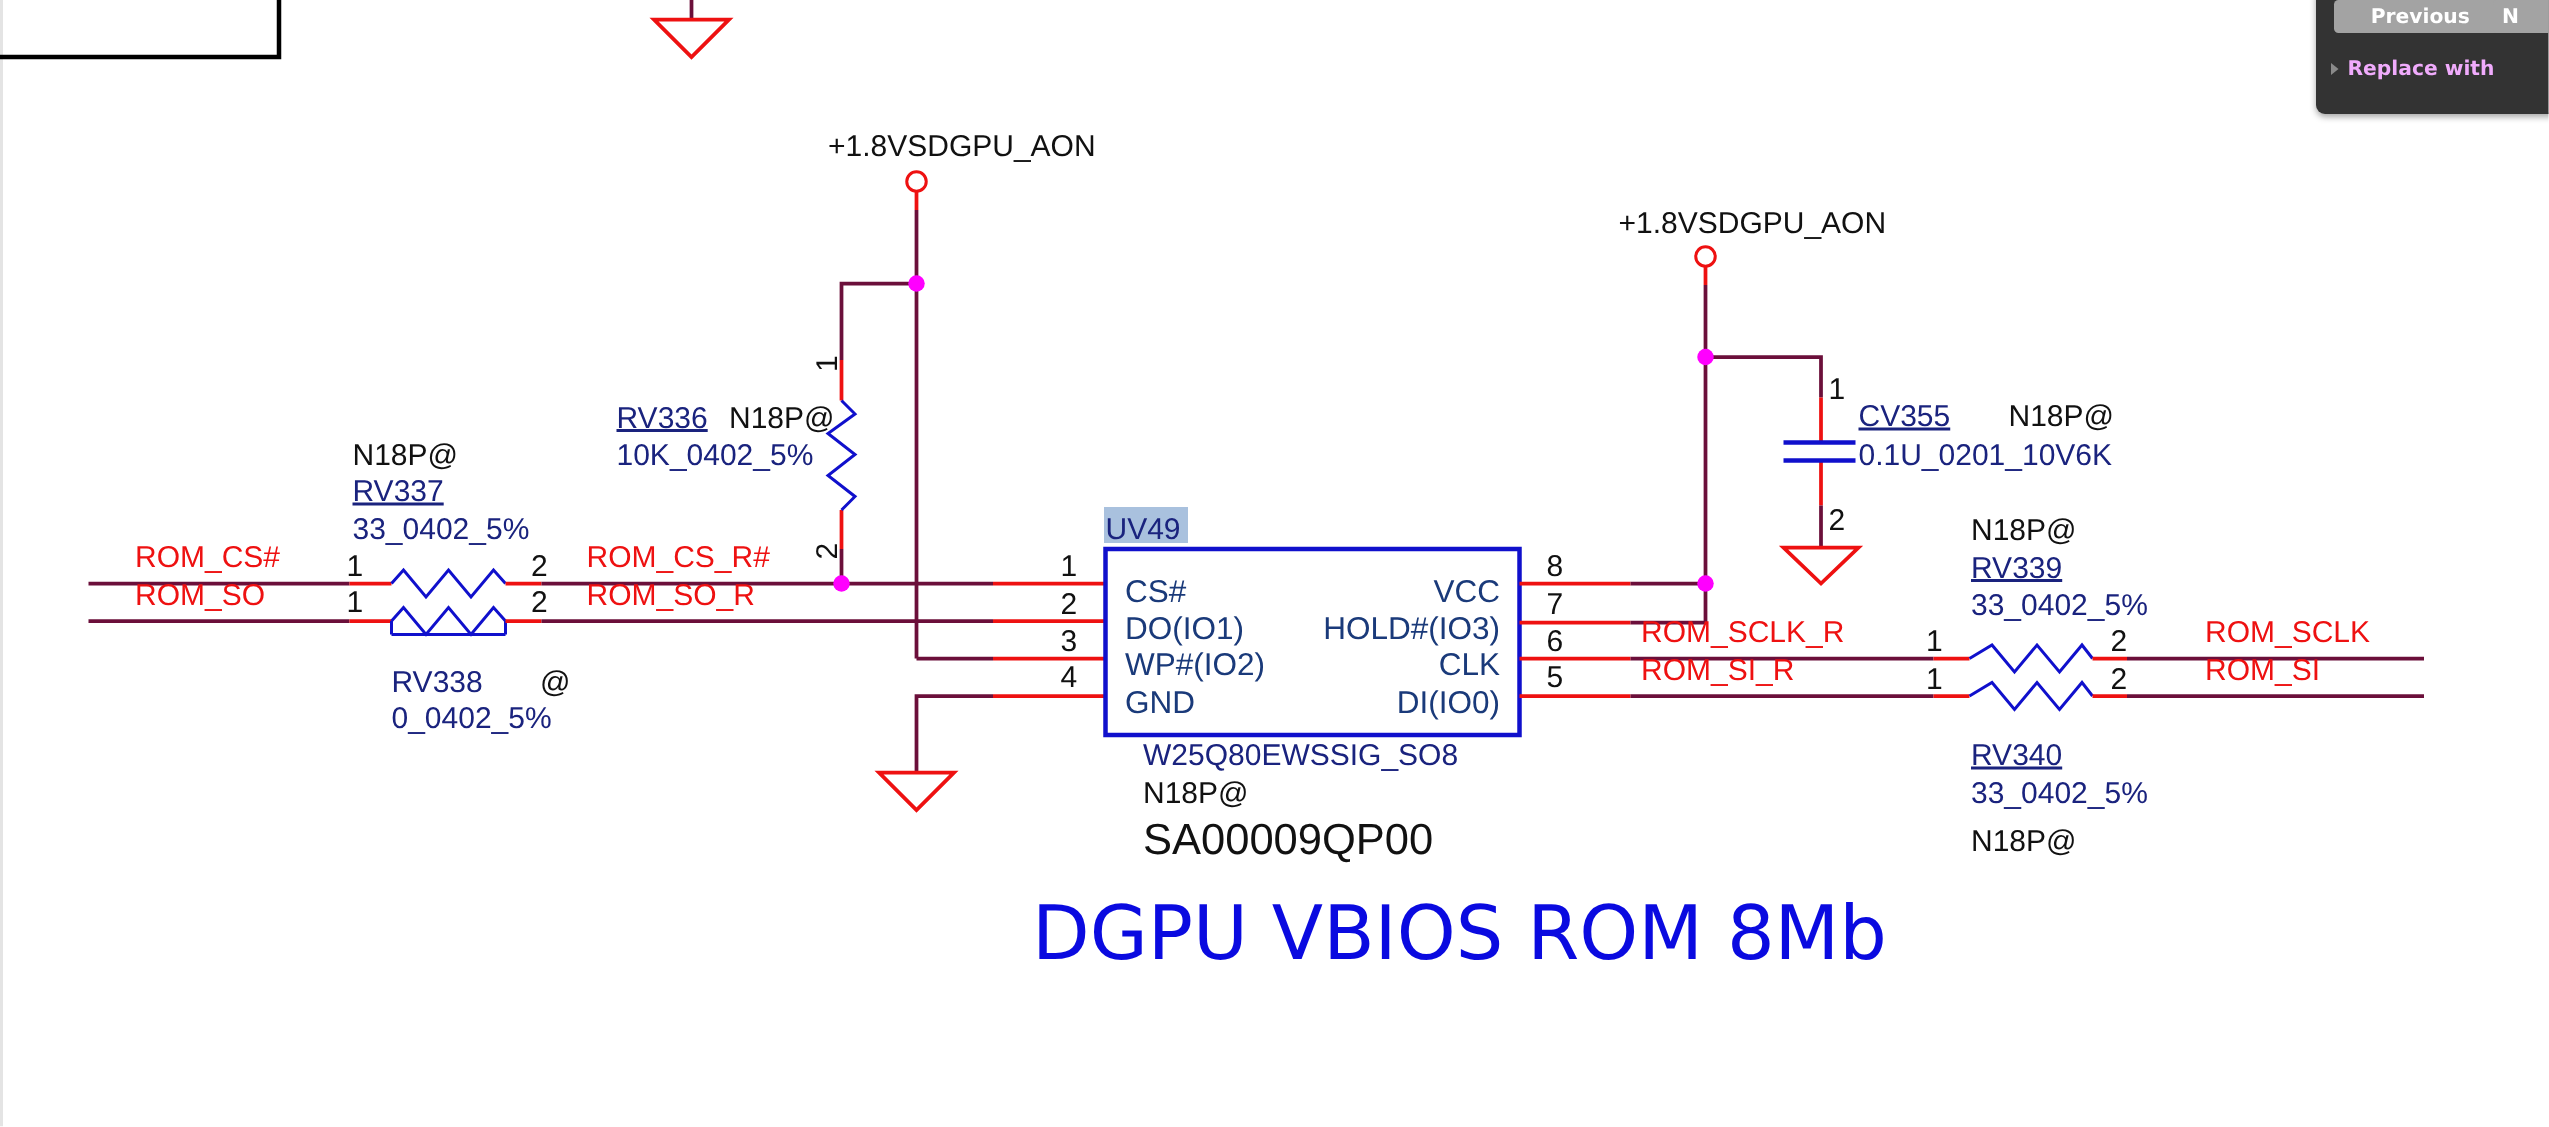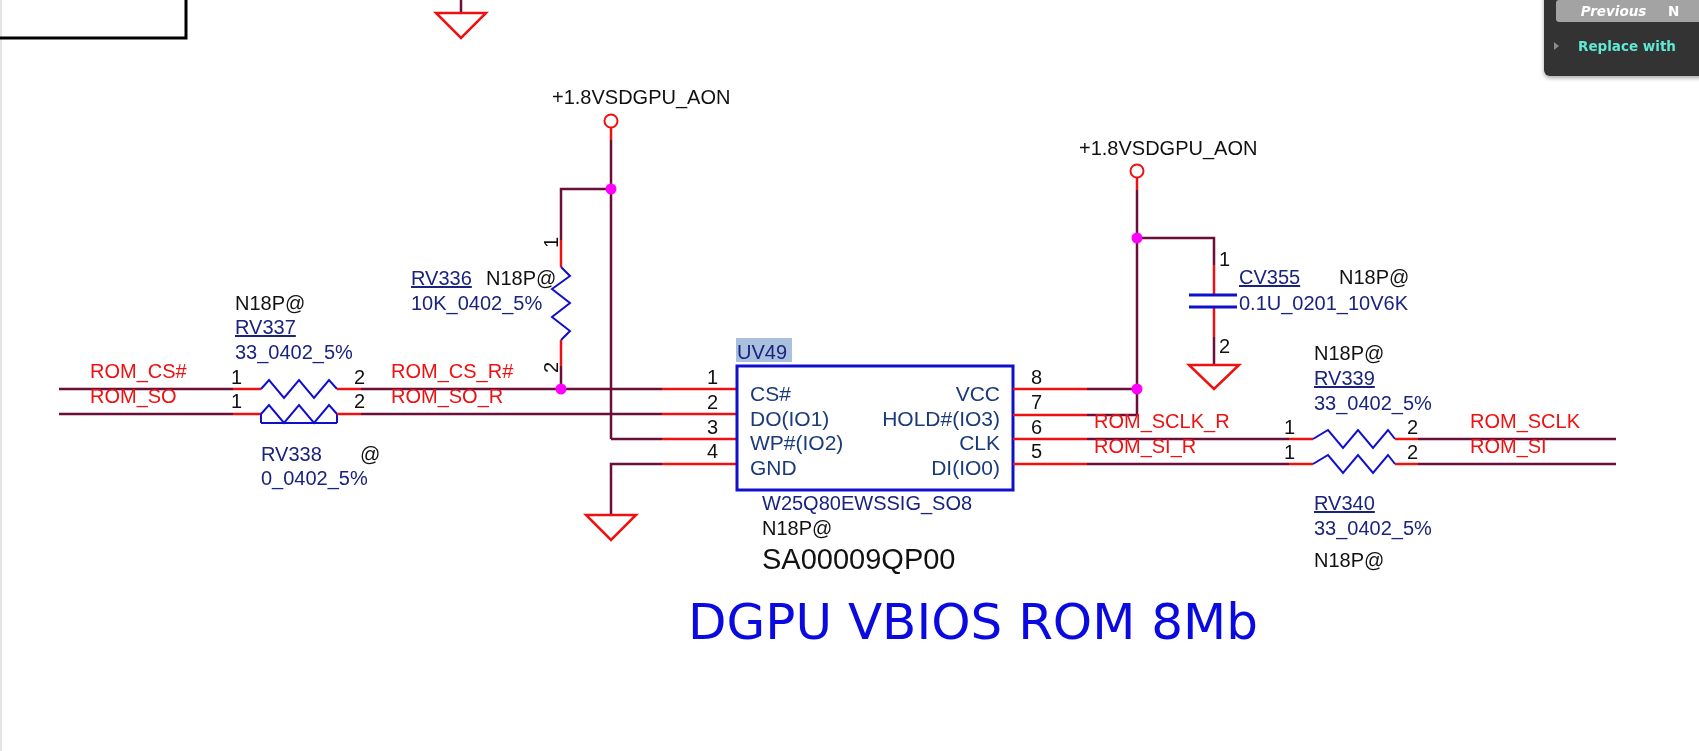--- a/index.html
+++ b/index.html
@@ -11,23 +11,23 @@
   .lbl-navy { fill:#1a237e; font-size:20px; }
   .lbl-red { fill:#ee1111; font-size:20px; }
   .pin-num { fill:#111111; font-size:20px; }
   .pin-name { fill:#1a3a7a; font-size:21px; }
   .title { fill:#0a0ae0; font-family:"DejaVu Sans", sans-serif; font-size:50px; }
   .pn { fill:#111111; font-size:29px; }
   .refdes-hl { fill:#a9c1de; }
 
   .find-panel { position:absolute; left:1544px; top:-6px; width:170px; height:82px; background:#333333; border-radius:0 0 6px 6px; box-shadow:0 2px 4px rgba(0,0,0,0.35); }
   .find-btn { position:absolute; top:6px; height:22px; background:#a3a3a3; color:#ffffff; border-radius:3px; font-family:"DejaVu Sans", sans-serif; font-size:13.5px; font-weight:bold; display:flex; align-items:center; justify-content:center; cursor:pointer; }
-  .find-btn.prev { left:12px; width:115px;font-style:italic; }
+  .find-btn.prev { left:12px; width:115px; }
   .find-btn.next { left:118px; width:60px; justify-content:flex-start; padding-left:6px; box-sizing:border-box; }
-  .replace-row { position:absolute; left:10px; top:44px; display:flex; align-items:center; gap:19px; color:#5eead4; font-family:"DejaVu Sans", sans-serif; font-size:13.5px; font-weight:bold; cursor:pointer; }
+  .replace-row { position:absolute; left:10px; top:44px; display:flex; align-items:center; gap:6px; color:#f0abfc; font-family:"DejaVu Sans", sans-serif; font-size:13.5px; font-weight:bold; cursor:pointer; }
   .tri-right { width:0; height:0; border-top:4px solid transparent; border-bottom:4px solid transparent; border-left:5px solid #8a8a8a; }
 </style>
 </head>
 <body>
 
 <div class="left-border"></div>
 
 <svg id="canvas" viewBox="0 0 1699 751" xmlns="http://www.w3.org/2000/svg">
 
   <polyline points="0,38 186,38 186,0" fill="none" stroke="#000" stroke-width="3"></polyline>

